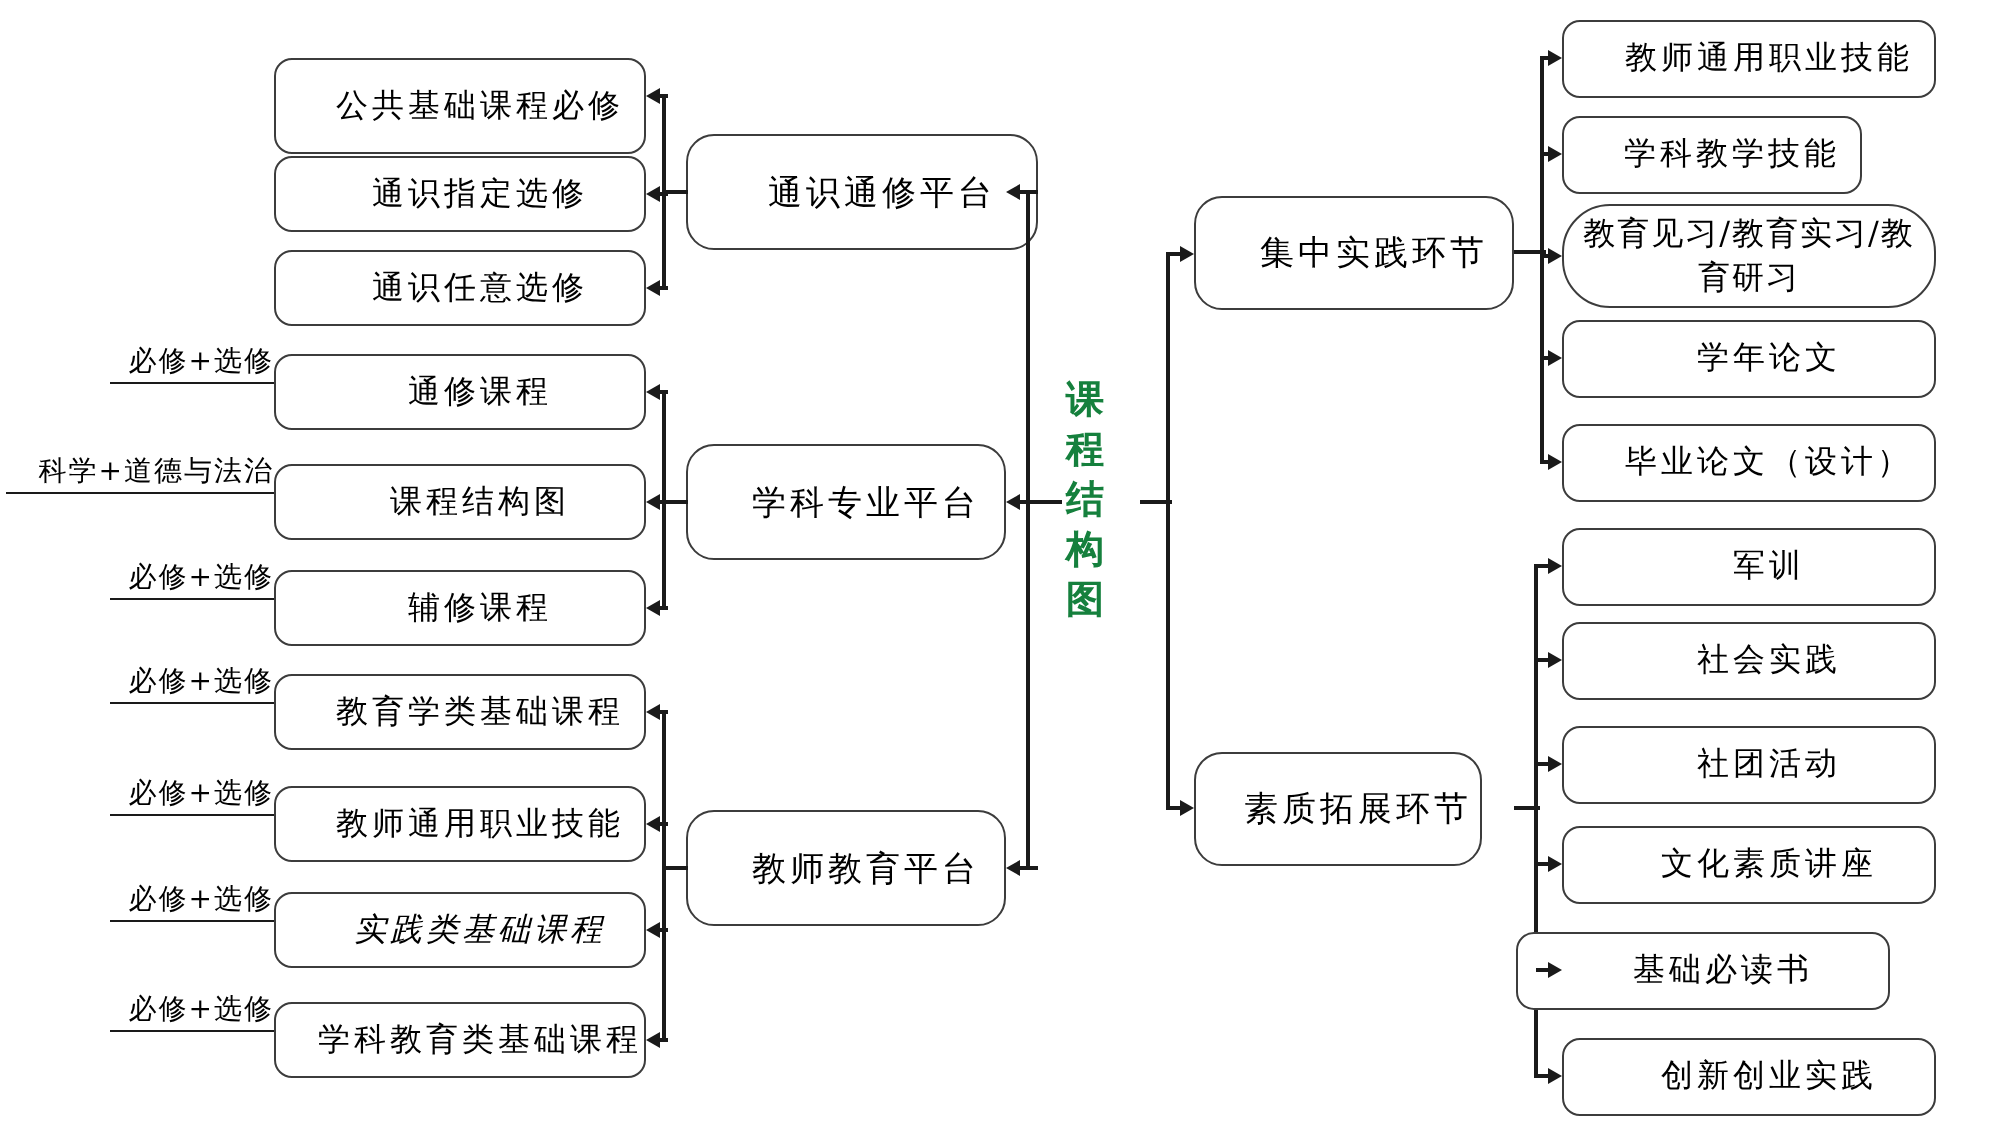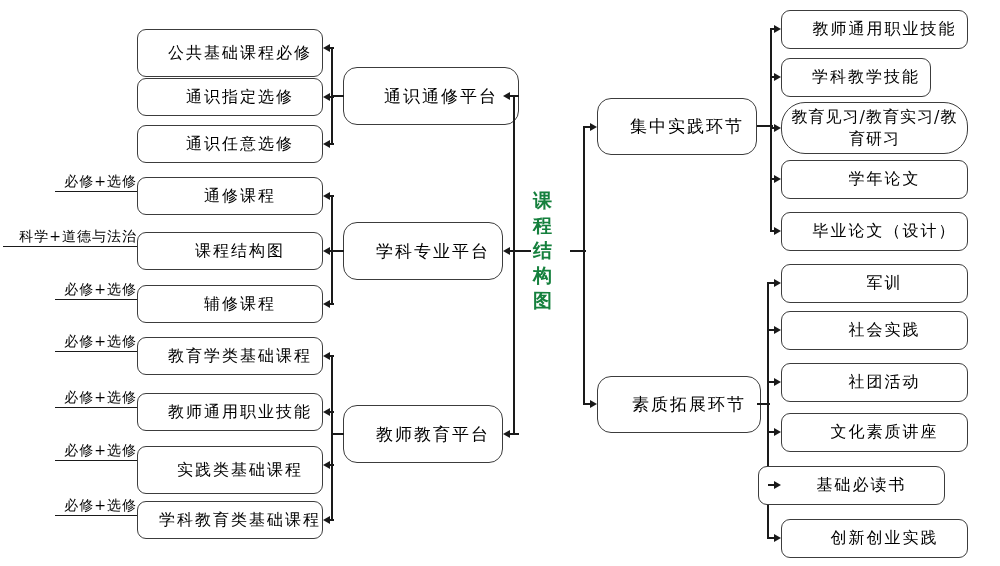--- a/index.html
+++ b/index.html
@@ -68,21 +68,21 @@
       <div class="hline" style="left: 332px; top: 433.25px; width: 12px;"></div>
       <div class="vline" style="left: 331.25px; top: 355.25px; height: 165.5px;"></div>
       <div class="box child" style="left: 137px; top: 337px; width: 186px; height: 38px;">教育学类基础课程</div>
       <div class="arrow left" style="left: 323px; top: 352px;"></div>
       <div class="hline" style="left: 329px; top: 355.25px; width: 4.5px;"></div>
       <div class="ann" style="left: 55px; top: 332px; width: 82px;">必修+选修</div>
       <div class="box child" style="left: 137px; top: 393px; width: 186px; height: 38px;">教师通用职业技能</div>
       <div class="arrow left" style="left: 323px; top: 408px;"></div>
       <div class="hline" style="left: 329px; top: 411.25px; width: 4.5px;"></div>
       <div class="ann" style="left: 55px; top: 388px; width: 82px;">必修+选修</div>
-      <div class="box child" style="left: 137px; top: 446px; width: 186px; height: 48px;">实践类基础课程</div>
+      <div class="box child" style="left: 137px; top: 446px; width: 186px; height: 38px; font-style: italic;">实践类基础课程</div>
       <div class="arrow left" style="left: 323px; top: 461px;"></div>
       <div class="hline" style="left: 329px; top: 464.25px; width: 4.5px;"></div>
       <div class="ann" style="left: 55px; top: 441px; width: 82px;">必修+选修</div>
       <div class="box child" style="left: 137px; top: 501px; width: 186px; height: 38px;">学科教育类基础课程</div>
       <div class="arrow left" style="left: 323px; top: 516px;"></div>
       <div class="hline" style="left: 329px; top: 519.25px; width: 4.5px;"></div>
       <div class="ann" style="left: 55px; top: 496px; width: 82px;">必修+选修</div>
       <div class="box parent" style="left: 597px; top: 97.5px; width: 160px; height: 57px;">集中实践环节</div>
       <div class="hline" style="left: 757px; top: 125.25px; width: 15.5px;"></div>
       <div class="vline" style="left: 770.25px; top: 28.25px; height: 203.5px;"></div>
@@ -94,21 +94,21 @@
       <div class="hline" style="left: 771px; top: 76.25px; width: 4px;"></div>
       <div class="box child multiline" style="left: 781px; top: 102px; width: 187px; height: 52px;">教育见习/教育实习/教育研习</div>
       <div class="arrow right" style="left: 773.5px; top: 124px;"></div>
       <div class="hline" style="left: 771px; top: 127.25px; width: 4px;"></div>
       <div class="box child" style="left: 781px; top: 159.5px; width: 187px; height: 39px;">学年论文</div>
       <div class="arrow right" style="left: 773.5px; top: 175px;"></div>
       <div class="hline" style="left: 771px; top: 178.25px; width: 4px;"></div>
       <div class="box child" style="left: 781px; top: 211.5px; width: 187px; height: 39px;">毕业论文（设计）</div>
       <div class="arrow right" style="left: 773.5px; top: 227px;"></div>
       <div class="hline" style="left: 771px; top: 230.25px; width: 4px;"></div>
-      <div class="box parent" style="left: 597px; top: 375.5px; width: 164px; height: 57px;">素质拓展环节</div>
+      <div class="box parent" style="left: 597px; top: 375.5px; width: 144px; height: 57px;">素质拓展环节</div>
       <div class="hline" style="left: 757px; top: 403.25px; width: 12.5px;"></div>
       <div class="vline" style="left: 767.25px; top: 282.25px; height: 256.5px;"></div>
       <div class="box child" style="left: 781px; top: 263.5px; width: 187px; height: 39px; font-family: Liberation Mono, monospace;">军训</div>
       <div class="arrow right" style="left: 773.5px; top: 279px;"></div>
       <div class="hline" style="left: 768px; top: 282.25px; width: 7px;"></div>
       <div class="box child" style="left: 781px; top: 310.5px; width: 187px; height: 39px;">社会实践</div>
       <div class="arrow right" style="left: 773.5px; top: 326px;"></div>
       <div class="hline" style="left: 768px; top: 329.25px; width: 7px;"></div>
       <div class="box child" style="left: 781px; top: 362.5px; width: 187px; height: 39px;">社团活动</div>
       <div class="arrow right" style="left: 773.5px; top: 378px;"></div>

